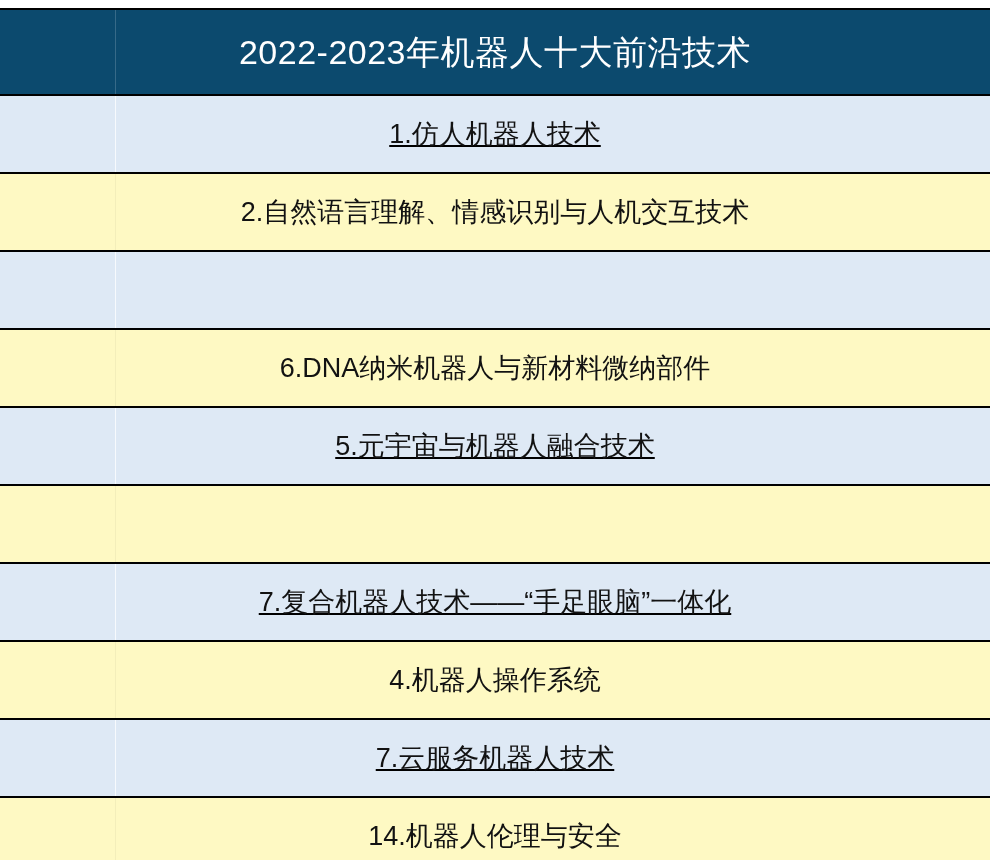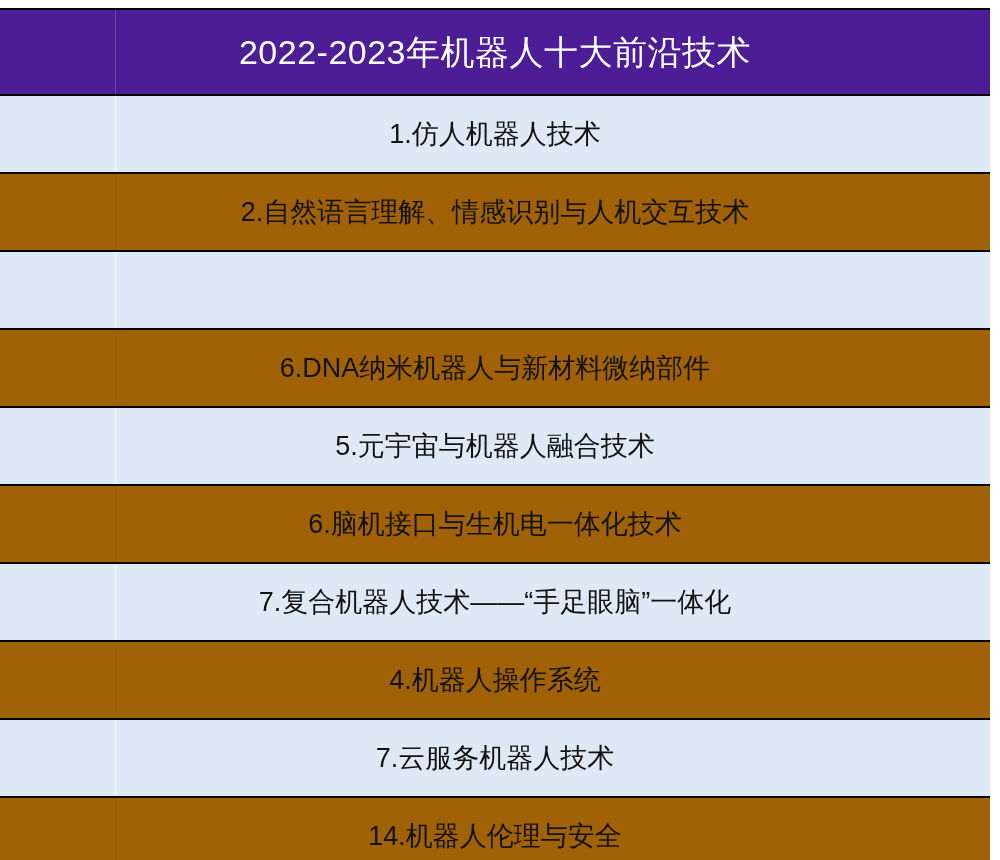--- a/index.html
+++ b/index.html
@@ -67,41 +67,42 @@
   tr.row-white .col-divider {
     background: rgba(0,0,0,0.045);
   }
   tr.row-header .col-divider {
     background: rgba(255,255,255,0.18);
   }
 
   
   tr.row-header td {
     height: 84px;
-    background: #4c1d95;
+    background: #0c4a6e;
     border-top: 2.5px solid #000000;
     border-bottom: 2.5px solid #000000;
   }
   .title-text {
     color: #ffffff;
     font-size: 34px;
     font-weight: 400;
     letter-spacing: 0.5px;
     line-height: 1;
     white-space: nowrap;
   }
 
   
   tr.row-band td {
     height: 76px;
     background: #DEE9F5;
+    text-decoration: underline;
   }
   tr.row-white td {
     height: 76px;
-    background: #a16207;
+    background: #fef9c3;
   }
 
   .item-text {
     color: #121212;
     font-size: 27px;
     font-weight: 400;
     line-height: 1;
     white-space: nowrap;
   }
 </style>
@@ -163,21 +164,20 @@
             <span class="col-divider"></span>
             <span class="item-text">5.元宇宙与机器人融合技术</span>
           </div>
         </td>
       </tr>
 
       <tr class="row-white">
         <td>
           <div class="cell-inner">
             <span class="col-divider"></span>
-            <span class="item-text">6.脑机接口与生机电一体化技术</span>
           </div>
         </td>
       </tr>
 
       <tr class="row-band">
         <td>
           <div class="cell-inner">
             <span class="col-divider"></span>
             <span class="item-text">7.复合机器人技术——“手足眼脑”一体化</span>
           </div>

